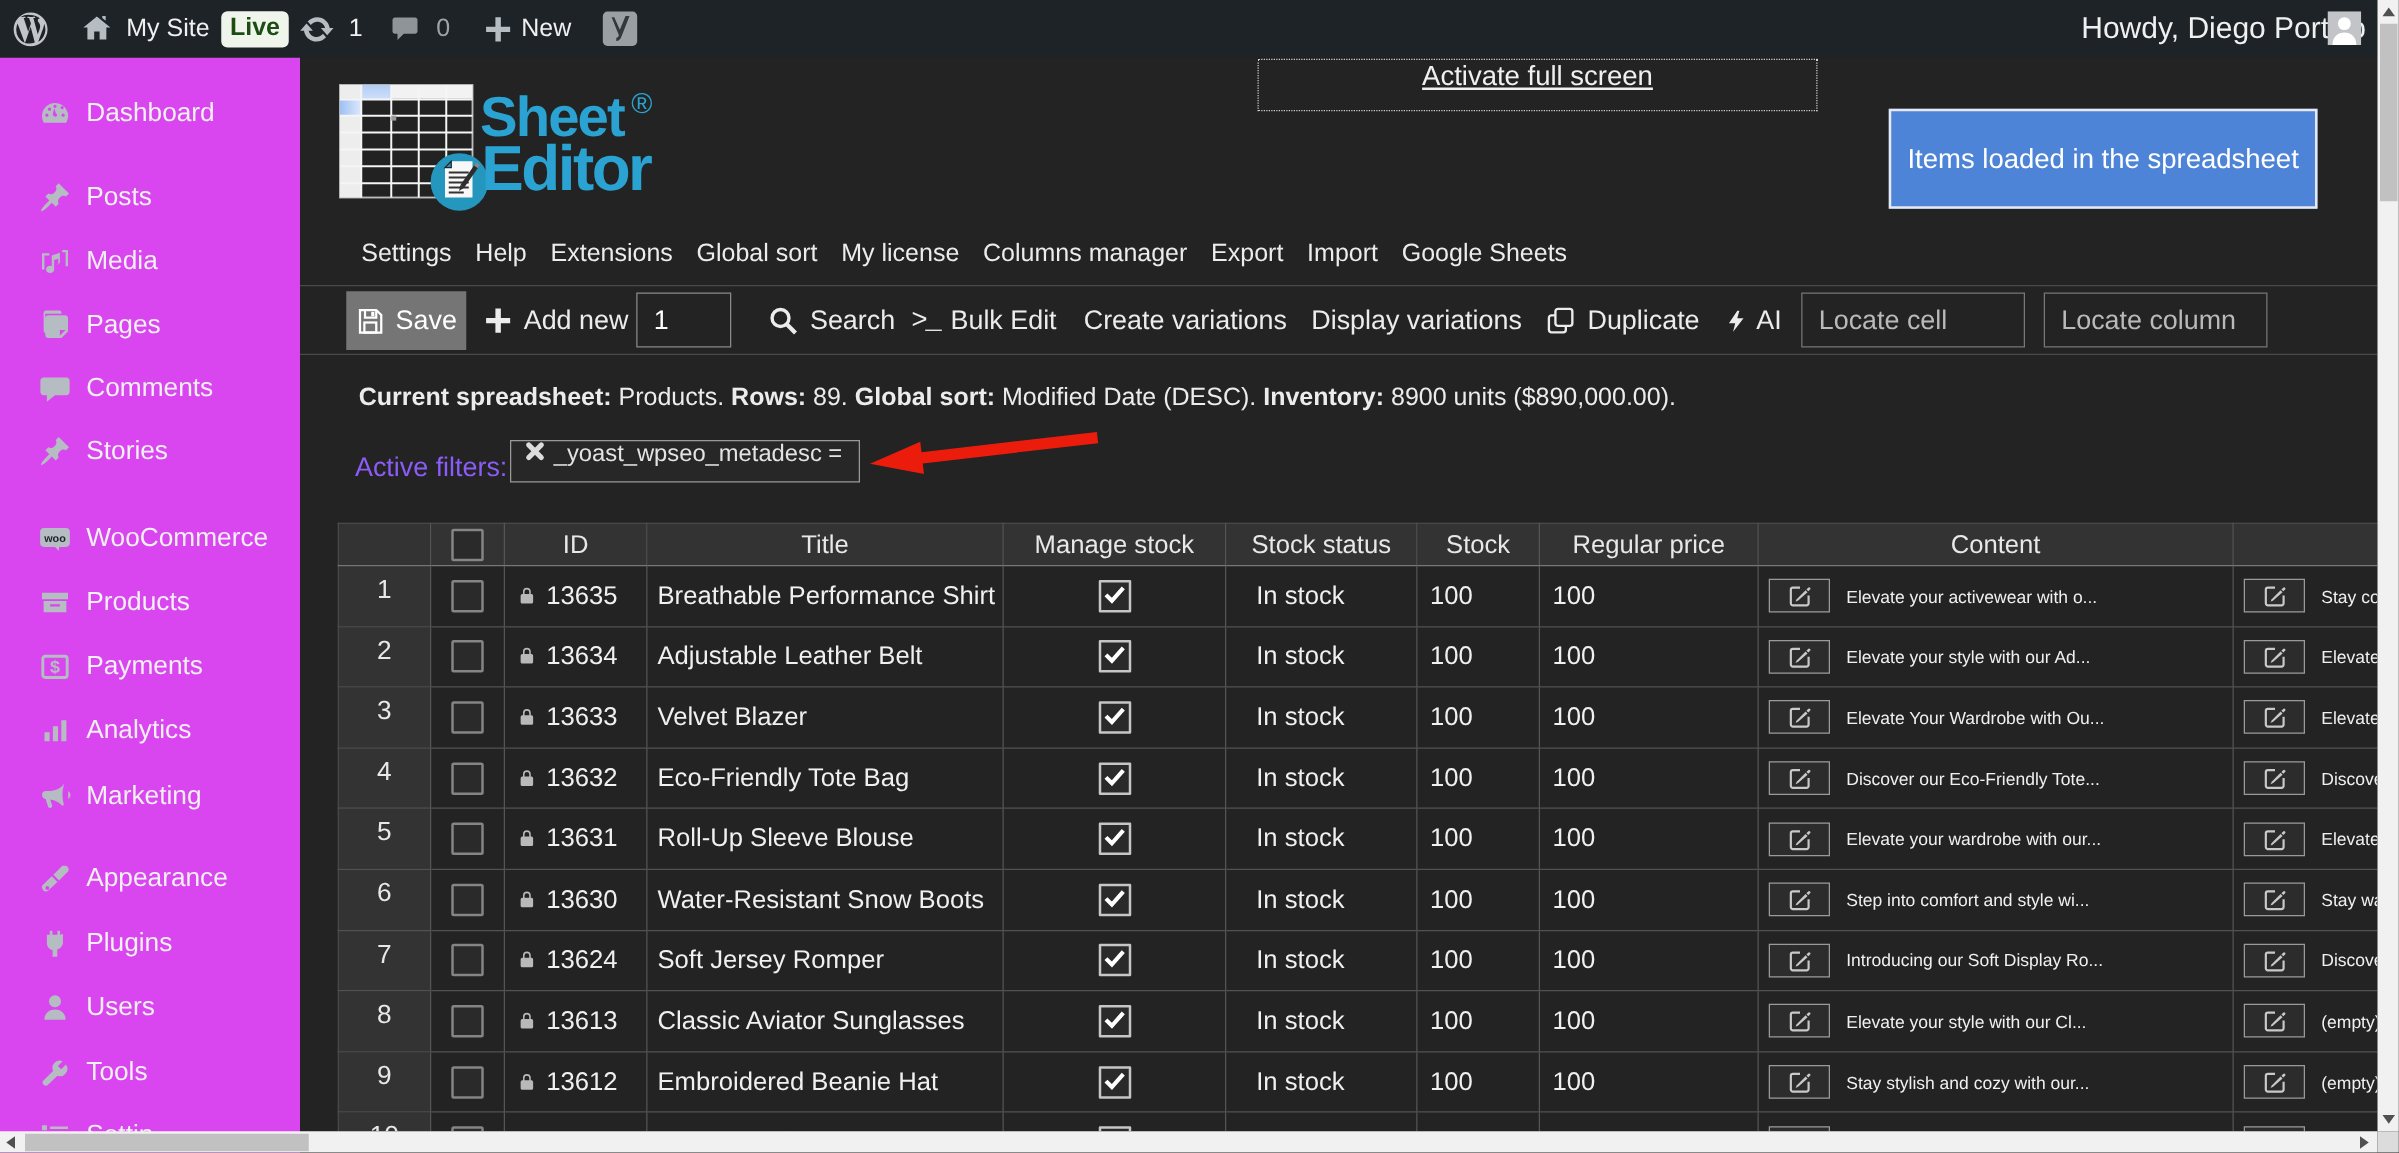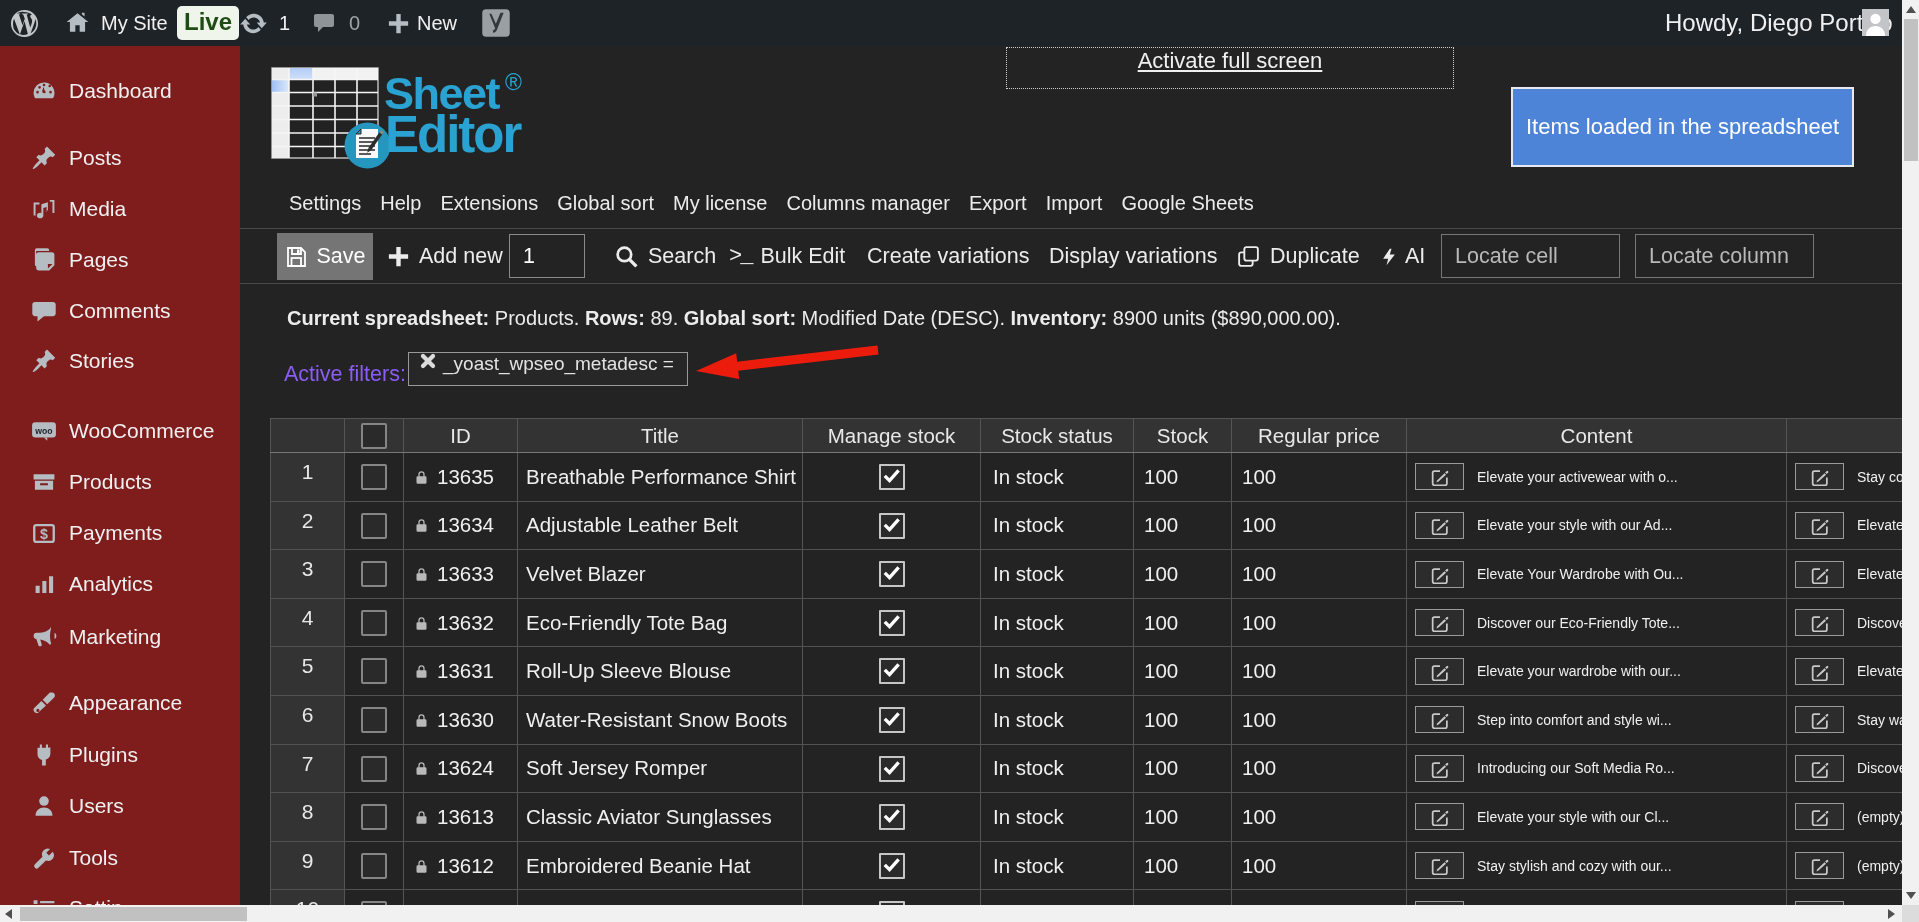--- a/index.html
+++ b/index.html
@@ -1,19 +1,19 @@
 <!DOCTYPE html>
 <html><head>
 <meta charset="utf-8">
 <style>
 *{margin:0;padding:0;box-sizing:border-box}
 html,body{width:1919px;height:922px;overflow:hidden;background:#232323;font-family:"Liberation Sans",sans-serif;}
 #adminbar{position:absolute;left:0;top:0;width:1919px;height:46px;background:#1d2327;color:#f0f0f1;z-index:5}
 .abl{position:absolute;top:0;height:46px;display:flex;align-items:center;color:#f0f0f1;font-size:20px}
-#sidebar{position:absolute;left:0;top:46px;width:240px;height:876px;background:#7f1d1d;z-index:4}
+#sidebar{position:absolute;left:0;top:46px;width:240px;height:876px;background:#d946ef;z-index:4}
 .sbi{position:absolute;left:0;width:240px;height:38px;display:flex;align-items:center;color:#f0f0f1;font-size:21px}
 .sbi .ic{width:26px;height:26px;margin-left:31px;margin-right:12px;flex:0 0 26px;display:flex;align-items:center;justify-content:center}
 #content{position:absolute;left:240px;top:46px;width:1662px;height:859px;background:#232323;overflow:hidden;color:#e8e8e8}
 #vscroll{position:absolute;left:1902px;top:0;width:17px;height:905px;background:#f1f1f1;z-index:10}
 #vthumb{position:absolute;left:1.5px;top:19px;width:14px;height:142px;background:#c1c1c1}
 #hscroll{position:absolute;left:0;top:905px;width:1902px;height:17px;background:#f1f1f1;z-index:10}
 #hthumb{position:absolute;left:20px;top:1.5px;width:227px;height:14px;background:#c1c1c1}
 #corner{position:absolute;left:1902px;top:905px;width:17px;height:17px;background:#dcdcdc;z-index:10}
 .sarrow{position:absolute;width:0;height:0}
 
@@ -37,21 +37,21 @@
 #tablewrap{position:absolute;left:30px;top:372px;width:1632px;height:487px;overflow:hidden}
 table{border-collapse:collapse;table-layout:fixed;width:1836px}
 td,th{border:1px solid #555;overflow:hidden;white-space:nowrap;font-weight:normal}
 th{background:#333333;height:34px;font-size:20.5px;color:#e8e8e8;border-bottom:1px solid #777}
 td{height:48.6px;font-size:20.5px;color:#f0f0f0;background:#232323;border-top:none;border-bottom:1px solid #525252}
 td.rownum{background:#333333;text-align:center;color:#e8e8e8;font-size:21px;vertical-align:top;padding-top:7px}
 td.cbcell{text-align:center}
 td.idcell{padding-left:10px}
 td.titlecell{padding-left:8px}
 td.mscell{text-align:center}
-td.sscell{padding-left:12px}
+td.sscell{padding-left:24px}
 td.stcell,td.rpcell{padding-left:10px}
 .cb{display:inline-block;width:26px;height:26px;border:2px solid #858585;border-radius:2px;vertical-align:middle;background:#2a2a2a}
 .cbc{display:inline-block;width:26px;height:26px;border:2px solid #c6c6c6;border-radius:1px;vertical-align:middle;background:#2a2a2a;text-align:center;line-height:21px}
 .contcell{padding-left:8px}
 .editbtn{display:inline-block;width:49px;height:27px;border:1px solid #9a9a9a;background:#2c2c2c;vertical-align:middle;text-align:center;line-height:25px}
 .ctext{margin-left:13px;vertical-align:middle;font-size:14px}
 </style>
 </head>
 <body>
 <div id="adminbar">
@@ -60,21 +60,21 @@
         <path d="M12 1.5C6.2 1.5 1.5 6.2 1.5 12S6.2 22.5 12 22.5 22.5 17.8 22.5 12 17.8 1.5 12 1.5zm0 1.6c2.2 0 4.2.8 5.8 2.1h-.3c-.6 0-1.1.6-1.1 1.2 0 .5.3 1 .7 1.5.4.5.8 1.2.8 2.2 0 .7-.2 1.5-.6 2.6L16.4 15 13.7 5c.5 0 .9-.1.9-.1.4-.1.4-.7-.1-.7 0 0-1.3.1-2.2.1-.8 0-2.1-.1-2.1-.1-.4 0-.5.6 0 .7 0 0 .4 0 .8.1l1.2 3.3-1.7 5.1L7.7 5c.5 0 .9-.1.9-.1.4-.1.4-.7-.1-.7 0 0-1.3.1-2.2.1h-.5A8.9 8.9 0 0 1 12 3.1zm8 4.6a8.9 8.9 0 0 1-3.3 12L19.5 12c.5-1.3.8-2.3.8-3.2v-1.1zM3.1 12a8.9 8.9 0 0 1 .8-3.7l4.5 12.2A8.9 8.9 0 0 1 3.1 12zm5.4 8.4L12 10.3l2.6 9.8a8.9 8.9 0 0 1-6.1.3z"></path>
       </svg>
   </div>
   <div class="abl" style="left:64px">
     <svg width="27" height="26" viewBox="0 0 24 24" fill="#b5bcc2">
         <path d="M12 3 2 11h3v9h5v-6h4v6h5v-9h3L12 3zm4-0.5V4l2.5 2V2.5h-2.5z"></path>
       </svg>
   </div>
   <div class="abl" style="left:101px">My Site</div>
   <div class="abl" style="left:177px;top:7px;height:32px">
-      <span style="background:#f0f5ec;color:#1e4d14;font-weight:bold;font-size:24px;padding:2px 7px 4px;border-radius:5px">Live</span>
+      <span style="background:#f0f5ec;color:#1e4d14;font-weight:bold;font-size:20px;padding:2px 7px 4px;border-radius:5px">Live</span>
     </div>
   <div class="abl" style="left:239px">
     <svg width="29" height="29" viewBox="0 0 20 20" fill="#b5bcc2">
         <path d="M10.2 3.28c3.53 0 6.43 2.61 6.92 6h2.08l-3.5 4-3.5-4h2.32c-.45-1.97-2.21-3.45-4.32-3.45-1.45 0-2.73.71-3.54 1.78L4.95 5.66C6.23 4.2 8.11 3.28 10.2 3.28zm-.4 13.44c-3.52 0-6.43-2.61-6.92-6H.8l3.5-4c1.17 1.33 2.33 2.67 3.5 4H5.48c.45 1.97 2.21 3.46 4.32 3.46 1.45 0 2.73-.71 3.54-1.78l1.71 1.95c-1.28 1.46-3.15 2.37-5.25 2.37z"></path>
       </svg>
   </div>
   <div class="abl" style="left:279px">1</div>
   <div class="abl" style="left:311px">
     <svg width="26" height="24" viewBox="0 0 24 24" fill="#8f9499">
         <path d="M4 3h16c1.1 0 2 .9 2 2v9c0 1.1-.9 2-2 2h-9l-5 5v-5H4c-1.1 0-2-.9-2-2V5c0-1.1.9-2 2-2z"></path>
@@ -491,21 +491,21 @@
                 </svg></span></td>
             <td class="sscell">In stock</td>
             <td class="stcell">100</td>
             <td class="rpcell">100</td>
             <td class="contcell"><span class="editbtn"><svg width="22" height="22" viewBox="0 0 24 24" style="vertical-align:-4px">
                   <path d="M19.5 12.5v6.7a1.8 1.8 0 0 1-1.8 1.8H5.8A1.8 1.8 0 0 1 4 19.2V7.3a1.8 1.8 0 0 1 1.8-1.8H12" fill="none" stroke="#c9c9c9" stroke-width="1.9"></path>
                   <g fill="#c9c9c9">
                     <path d="M10.4 16.9 8.1 17.9 9.1 15.6 16.9 7.8 18.6 9.5Z"></path>
                     <path d="M17.6 7.1 19.3 8.8 20.8 7.3a1.2 1.2 0 0 0-1.7-1.7Z"></path>
                   </g>
-                </svg></span><span class="ctext">Introducing our Soft Media Ro...</span></td>
+                </svg></span><span class="ctext">Introducing our Soft Display Ro...</span></td>
             <td class="contcell"><span class="editbtn"><svg width="22" height="22" viewBox="0 0 24 24" style="vertical-align:-4px">
                   <path d="M19.5 12.5v6.7a1.8 1.8 0 0 1-1.8 1.8H5.8A1.8 1.8 0 0 1 4 19.2V7.3a1.8 1.8 0 0 1 1.8-1.8H12" fill="none" stroke="#c9c9c9" stroke-width="1.9"></path>
                   <g fill="#c9c9c9">
                     <path d="M10.4 16.9 8.1 17.9 9.1 15.6 16.9 7.8 18.6 9.5Z"></path>
                     <path d="M17.6 7.1 19.3 8.8 20.8 7.3a1.2 1.2 0 0 0-1.7-1.7Z"></path>
                   </g>
                 </svg></span><span class="ctext">Discover...</span></td>
           </tr>
 <tr>
             <td class="rownum">8</td>

